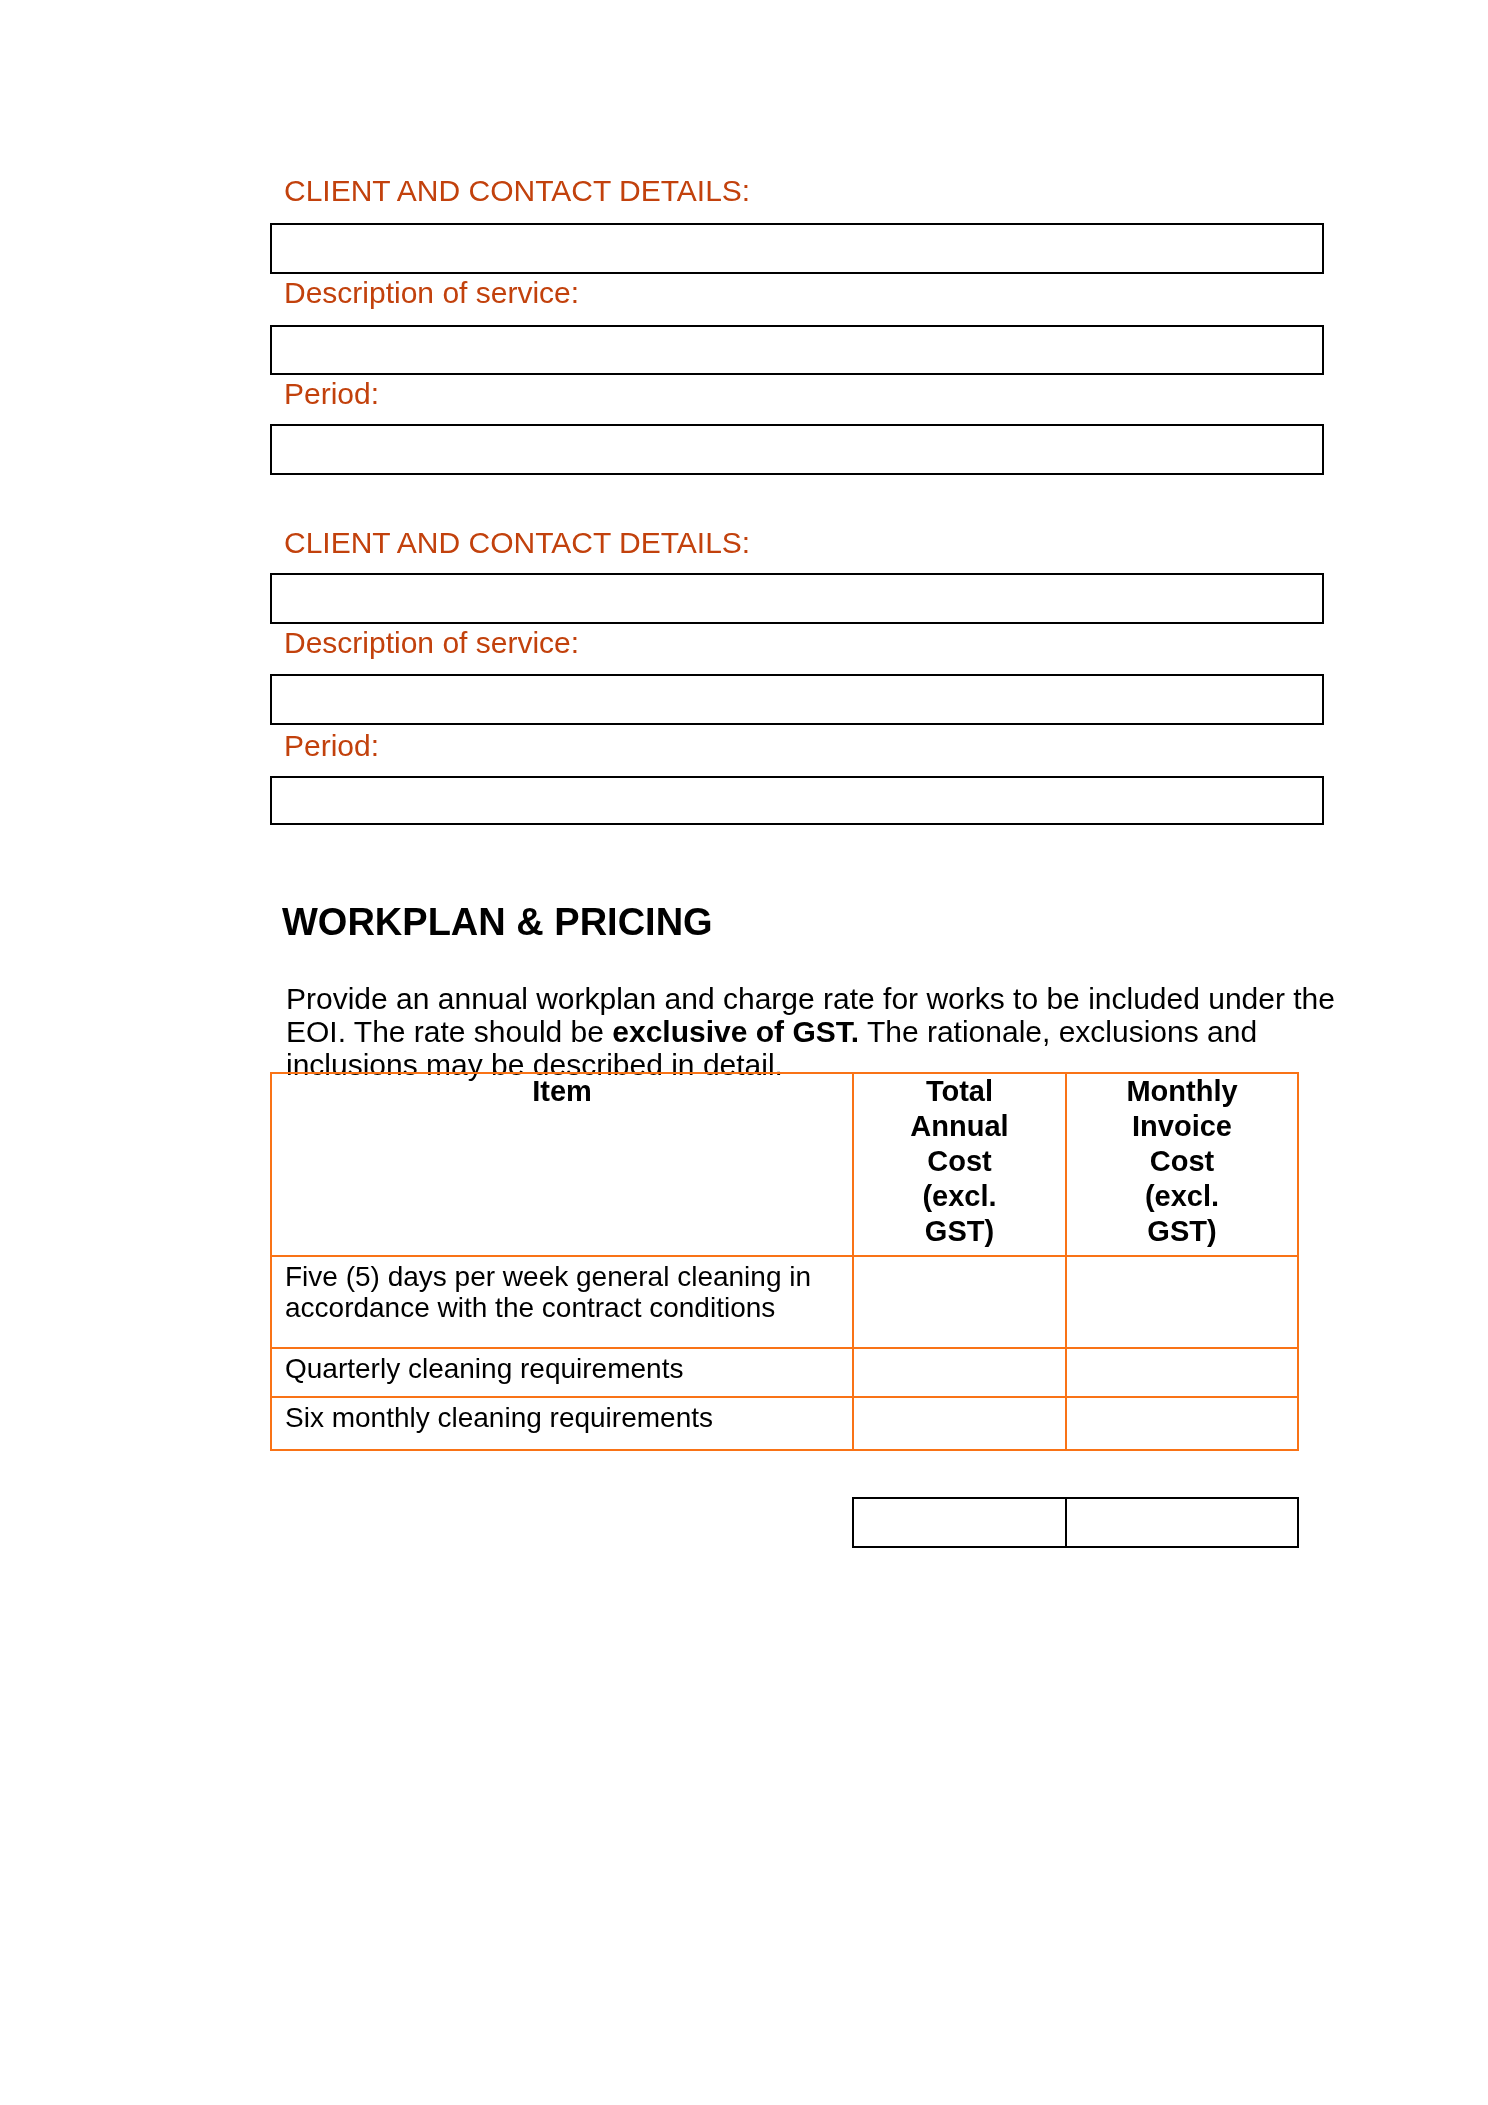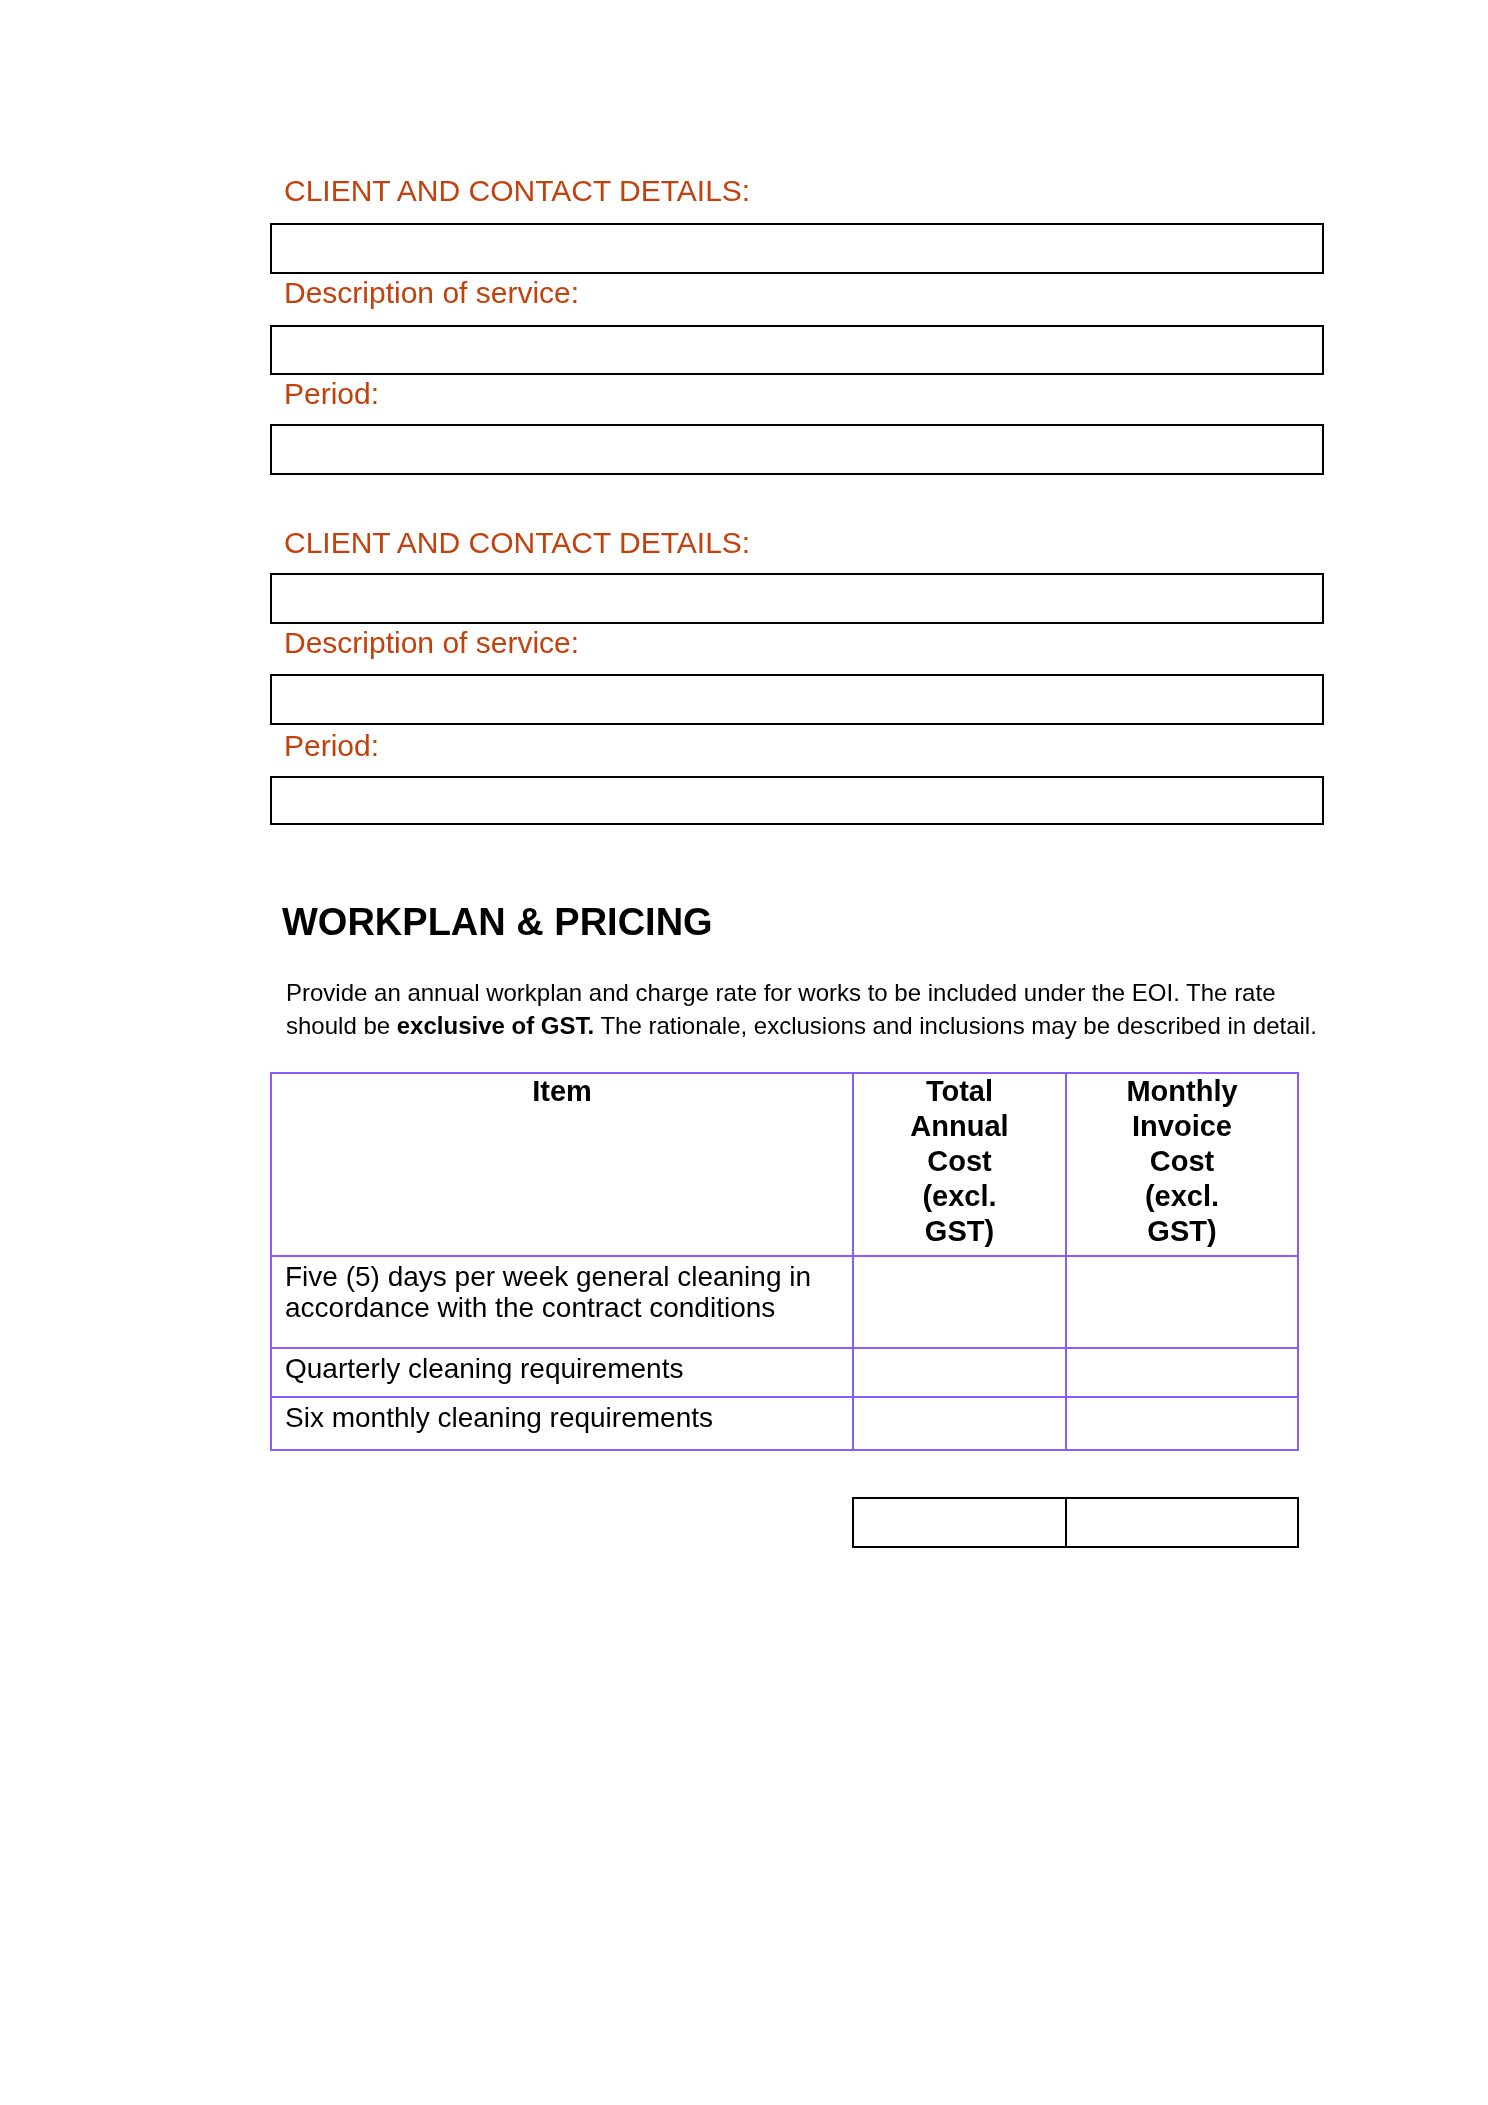--- a/index.html
+++ b/index.html
@@ -41,36 +41,36 @@
     font-weight: bold;
     line-height: 44px;
     white-space: nowrap;
     margin-top: 8px;
   }
   .intro {
     position: absolute;
     left: 286px;
     top: 952px;
     width: 1056px;
-    font-size: 24px;
+    font-size: 30px;
     line-height: 33px;
     color: #000000;
   }
   .intro b { font-weight: bold; }
 
   table.pricing {
     position: absolute;
     left: 270px;
     top: 1072px;
     width: 1027px;
     border-collapse: collapse;
     table-layout: fixed;
   }
   table.pricing th, table.pricing td {
-    border: 2px solid #8b5cf6;
+    border: 2px solid #f97316;
     vertical-align: top;
     box-sizing: border-box;
   }
   table.pricing th {
     font-size: 29px;
     font-weight: bold;
     line-height: 35px;
     text-align: center;
     white-space: pre-line;
     padding: 0;

